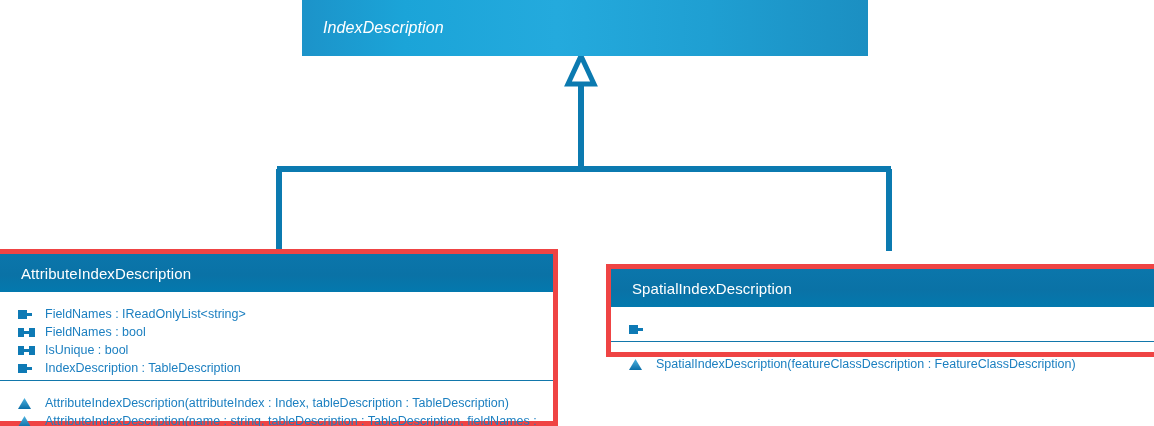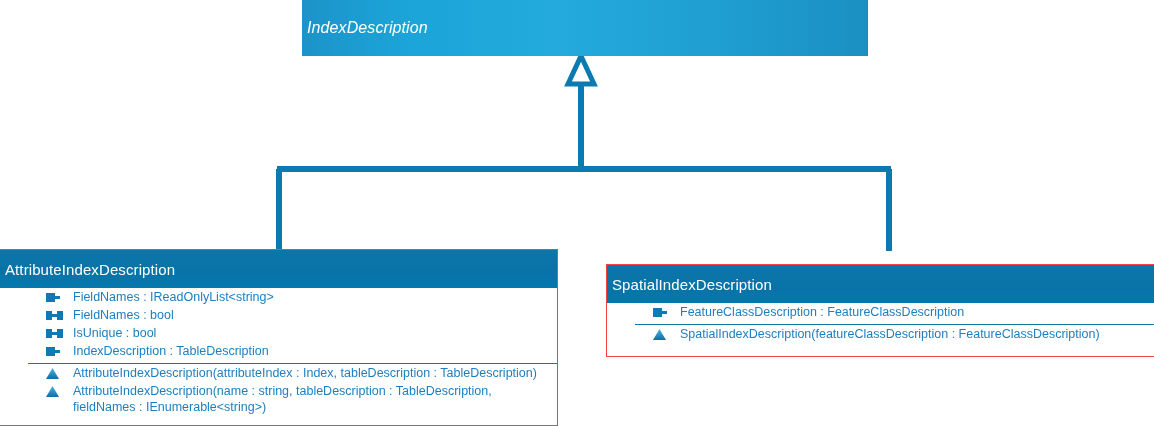--- a/index.html
+++ b/index.html
@@ -28,32 +28,32 @@
     left: 0; top: 0;
     width: 1154px;
     height: 426px;
     pointer-events: none;
   }
 
   
   .uml-class {
     position: absolute;
     background: #ffffff;
-    border: 1px solid #ef4444;
+    border: 5px solid #ef4444;
     box-sizing: border-box;
   }
 
   .uml-header {
     box-sizing: border-box;
     color: #ffffff;
     font-size: 15px;
     letter-spacing: 0.1px;
     display: flex;
     align-items: center;
-    padding-left: 5px;
+    padding-left: 21px;
     overflow: hidden;
   }
 
   
   .root-class {
     left: 302px;
     top: 0px;
     width: 566px;
     height: 56px;
     border: none;
@@ -82,22 +82,21 @@
   }
   .uml-class.right-sub {
     left: 606px;
     top: 264px;
     width: 548px;
     height: 93px;
     border-right: none;
   }
 
   .uml-section {
-    padding: 0 0 3px 0;
-    margin-left: 28px;
+    padding: 13px 0 3px 0;
   }
   .uml-section + .uml-section {
     border-top: 1px solid #1277ab;
   }
 
   .member-row {
     display: flex;
     align-items: flex-start;
     padding: 1px 6px 1px 18px;
     color: #1b7fc0;
@@ -232,21 +231,20 @@
     <div class="uml-header">SpatialIndexDescription</div>
 
     <div class="uml-section">
       <div class="member-row">
         <span class="member-icon">
           <svg width="15" height="11" viewBox="0 0 15 11">
             <rect x="0" y="1" width="9" height="9" fill="#0e7ab5"></rect>
             <rect x="9" y="4" width="5" height="3" fill="#0e7ab5"></rect>
           </svg>
         </span>
-        <span class="member-text">FeatureClassDescription : FeatureClassDescription</span>
       </div>
     </div>
 
     <div class="uml-section">
       <div class="member-row">
         <span class="member-icon">
           <svg width="13" height="11" viewBox="0 0 13 11">
             <defs>
               <linearGradient id="mg3" x1="0" y1="0" x2="0" y2="1">
                 <stop offset="0%" stop-color="#4fb3e0"></stop>

